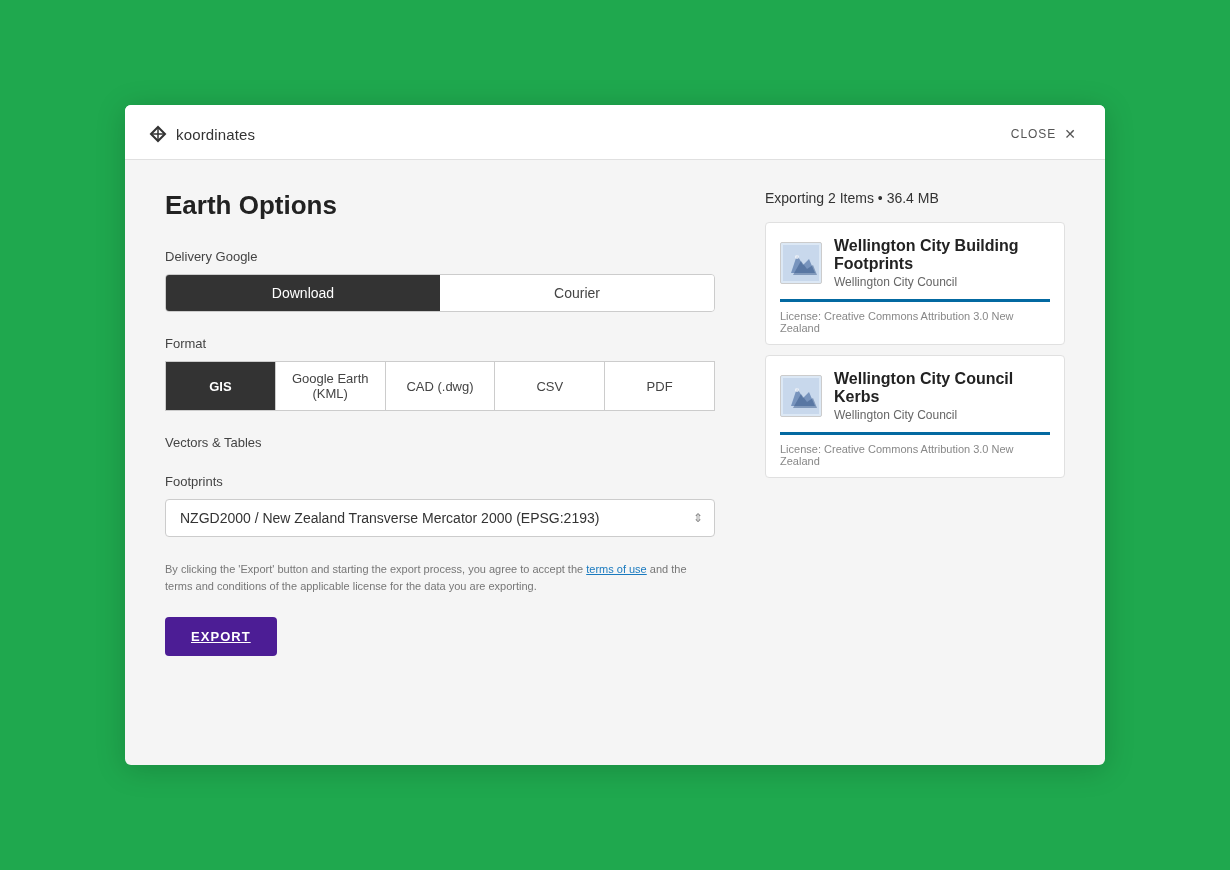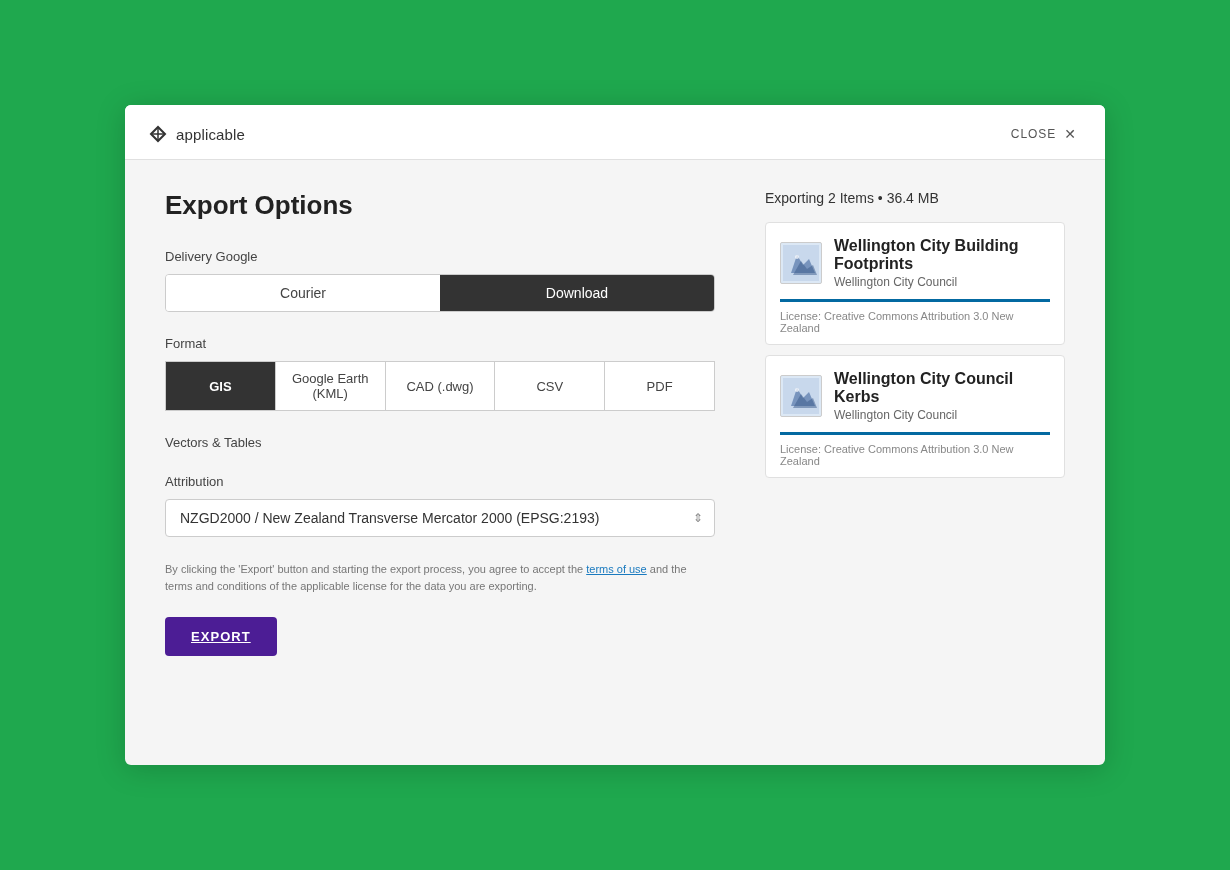--- a/index.html
+++ b/index.html
@@ -249,39 +249,39 @@
 <div class="modal">
 
   <div class="modal-header">
     <div class="logo-area">
 
       <svg class="logo-icon" viewBox="0 0 22 22" fill="none" xmlns="http://www.w3.org/2000/svg">
         <polygon points="4,11 11,4 18,11 11,18" stroke="#333" stroke-width="2" fill="none"></polygon>
         <line x1="4" y1="11" x2="18" y2="11" stroke="#333" stroke-width="1.5"></line>
         <line x1="11" y1="4" x2="11" y2="18" stroke="#333" stroke-width="1.5"></line>
       </svg>
-      <span class="logo-text">applicable</span>
+      <span class="logo-text">koordinates</span>
     </div>
     <button class="close-btn">
       <span>CLOSE</span>
       <span style="font-size:14px; margin-left:3px;">✕</span>
     </button>
   </div>
 
   <div class="modal-body">
 
     <div class="left-panel">
-      <h1 class="page-title">Export Options</h1>
+      <h1 class="page-title">Earth Options</h1>
 
       
       <div class="format-section">
         <div class="section-label">Delivery Google</div>
         <div class="delivery-toggle">
+          <button class="toggle-btn active">Download</button>
           <button class="toggle-btn inactive">Courier</button>
-          <button class="toggle-btn active">Download</button>
         </div>
       </div>
 
       
       <div class="format-section">
         <div class="section-label">Format</div>
         <div class="format-buttons">
           <button class="format-btn active">GIS</button>
           <button class="format-btn inactive">Google Earth (KML)</button>
           <button class="format-btn inactive">CAD (.dwg)</button>
@@ -290,21 +290,21 @@
         </div>
       </div>
 
       
       <div class="vectors-section">
         <div class="section-label">Vectors &amp; Tables</div>
       </div>
 
       
       <div class="projection-section">
-        <div class="section-label">Attribution</div>
+        <div class="section-label">Footprints</div>
         <div class="select-wrapper">
           <select>
             <option>NZGD2000 / New Zealand Transverse Mercator 2000 (EPSG:2193)</option>
             <option>WGS 84 (EPSG:4326)</option>
           </select>
         </div>
       </div>
 
       
       <p class="disclaimer">

